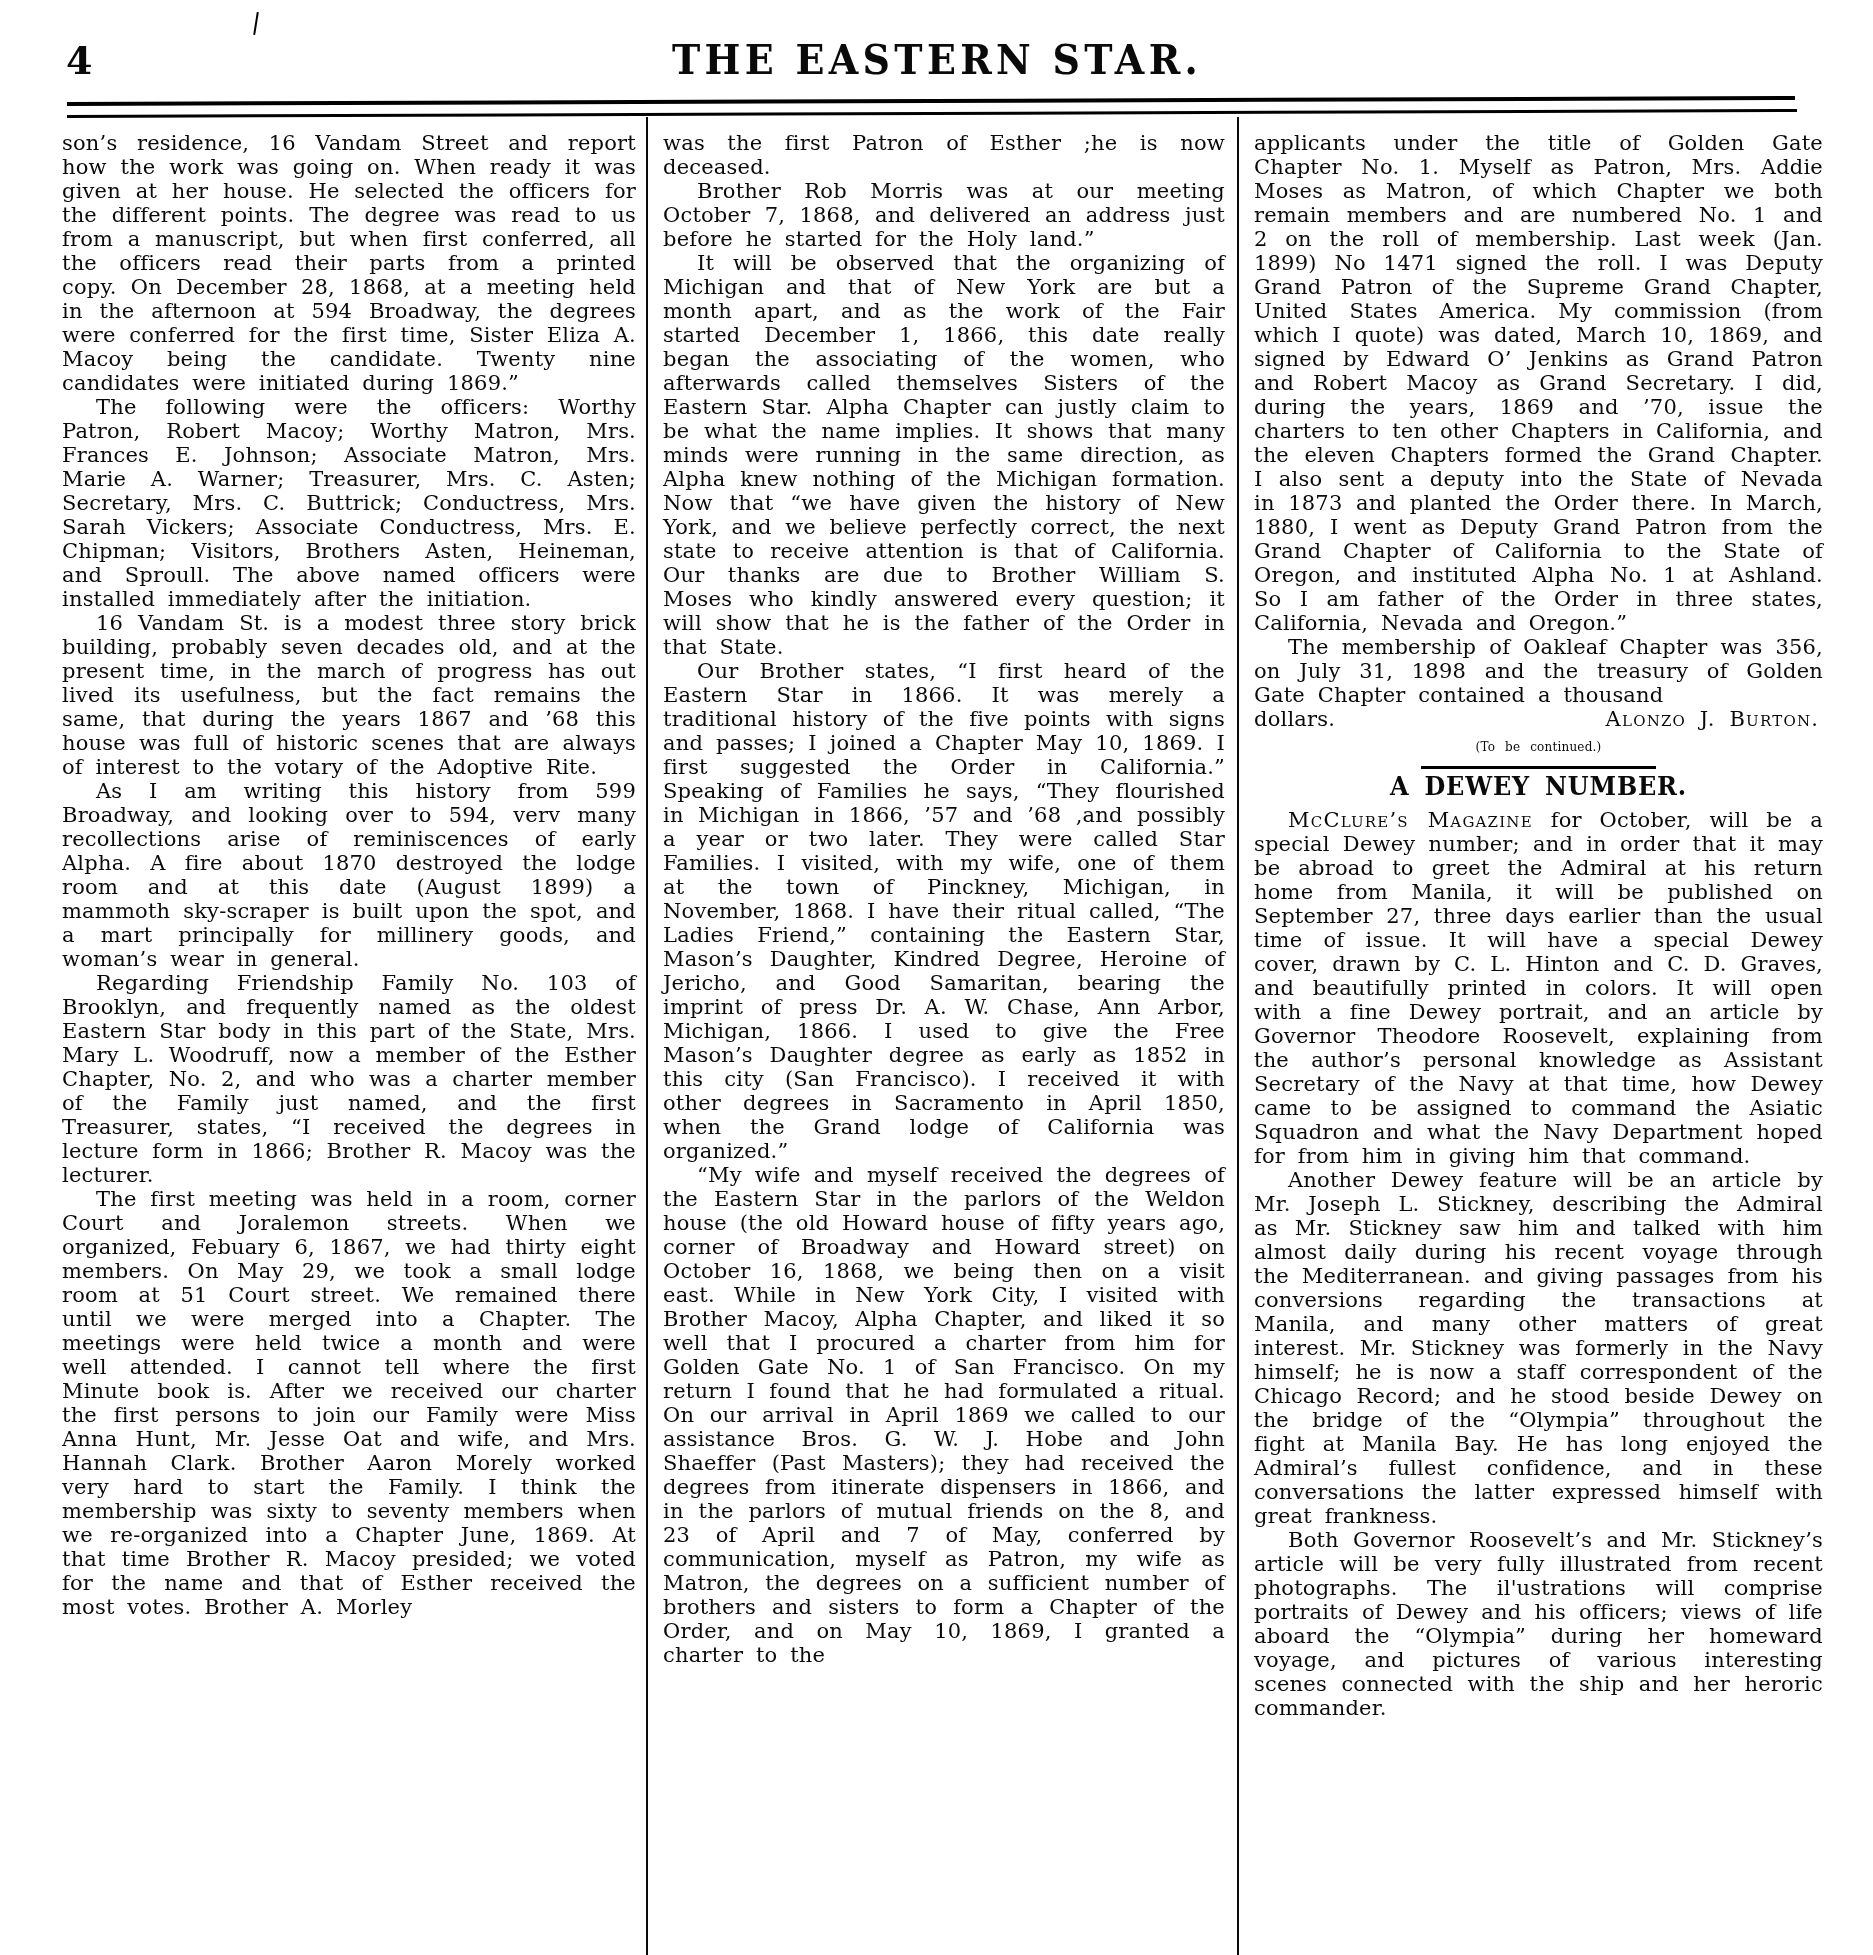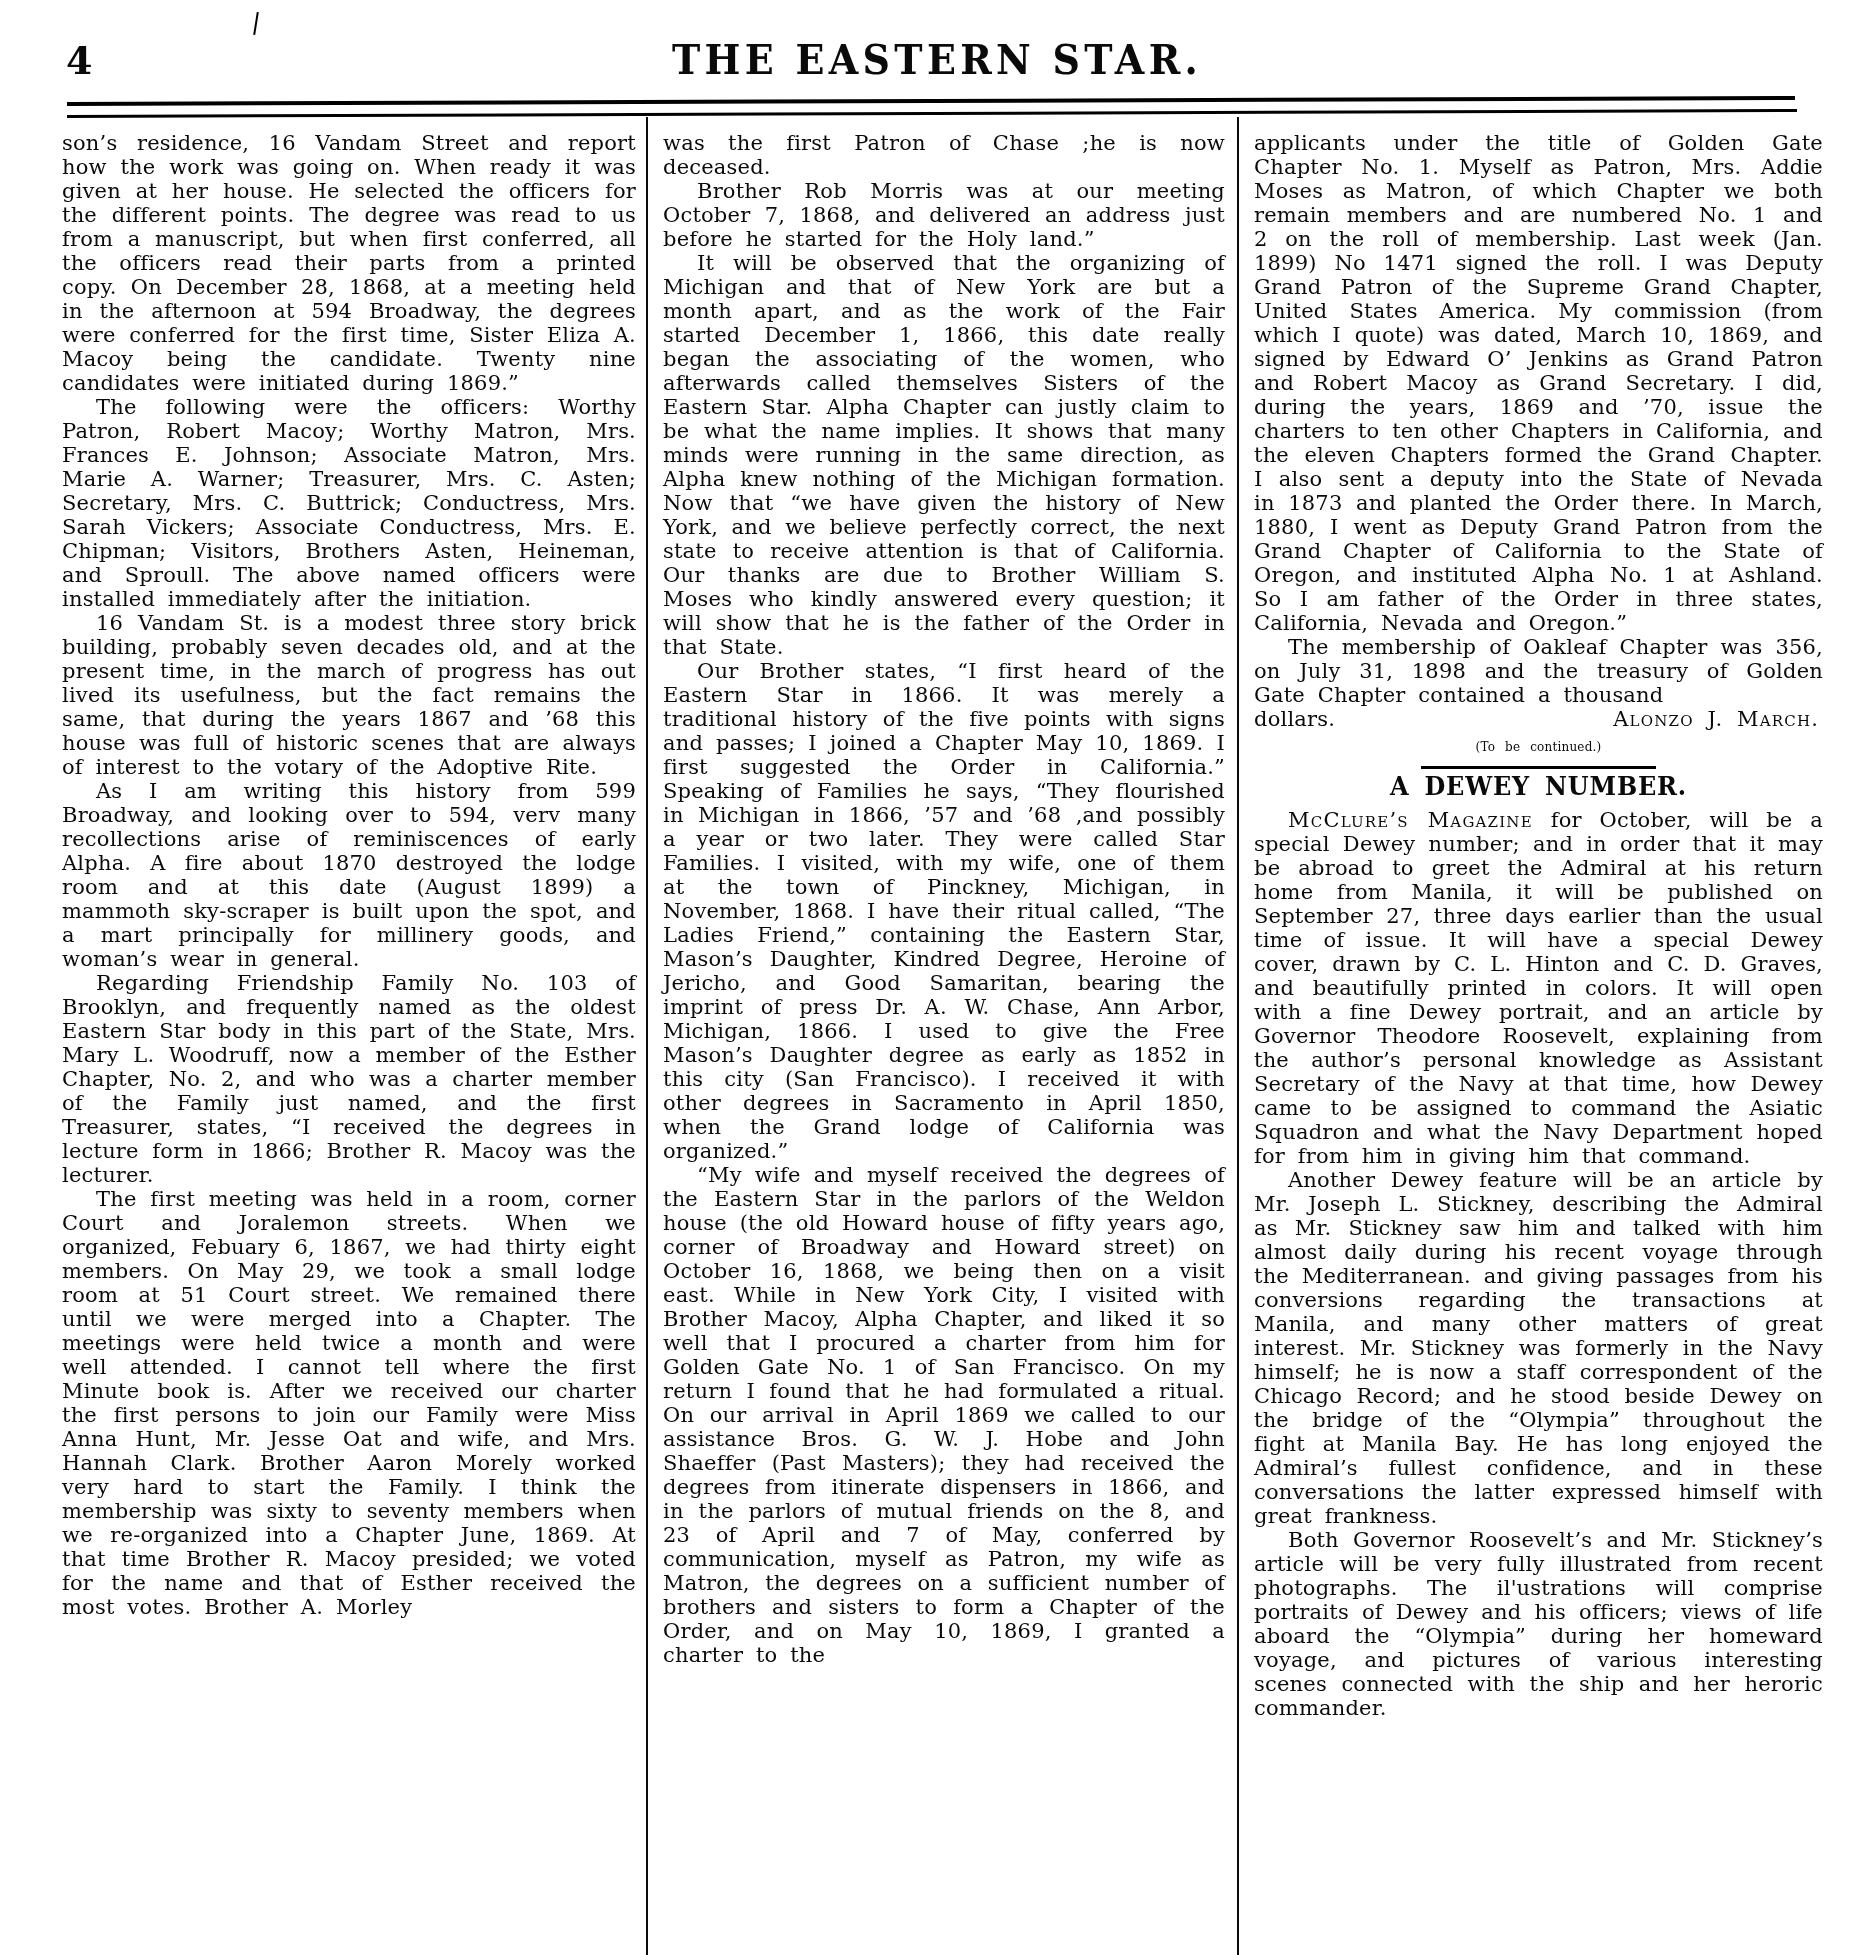--- a/index.html
+++ b/index.html
@@ -74,33 +74,33 @@
   <section class="col" id="col1">
     <p class="noindent">son’s residence, 16 Vandam Street and report how the work was going on.  When ready it was given at her house.  He selected the officers for the different points.  The degree was read to us from a manuscript, but when first conferred, all the officers read their parts from a printed copy.  On December 28, 1868, at a meeting held in the afternoon at 594 Broadway, the degrees were conferred for the first time, Sister Eliza A. Macoy being the candidate.  Twenty nine candidates were initiated during 1869.”</p>
     <p>The following were the officers: Worthy Patron, Robert Macoy; Worthy Matron, Mrs. Frances E. Johnson; Associate Matron, Mrs. Marie A. Warner; Treasurer, Mrs. C. Asten; Secretary, Mrs. C. Buttrick; Conductress, Mrs. Sarah Vickers; Associate Conductress, Mrs. E. Chipman; Visitors, Brothers Asten, Heineman, and Sproull.  The above named officers were installed immediately after the initiation.</p>
     <p>16 Vandam St. is a modest three story brick building, probably seven decades old, and at the present time, in the march of progress has out lived its usefulness, but the fact remains the same, that during the years 1867 and ’68 this house was full of historic scenes that are always of interest to the votary of the Adoptive Rite.</p>
     <p>As I am writing this history from 599 Broadway, and looking over to 594, verv many recollections arise of reminiscences of early Alpha.  A fire about 1870 destroyed the lodge room and at this date (August 1899) a mammoth sky-scraper is built upon the spot, and a mart principally for millinery goods, and woman’s wear in general.</p>
     <p>Regarding Friendship Family No. 103 of Brooklyn, and frequently named as the oldest Eastern Star body in this part of the State, Mrs. Mary L. Woodruff, now a member of the Esther Chapter, No. 2, and who was a charter member of the Family just named, and the first Treasurer, states, “I received the degrees in lecture form in 1866; Brother R. Macoy was the lecturer.</p>
     <p>The first meeting was held in a room, corner Court and Joralemon streets.  When we organized, Febuary 6, 1867, we had thirty eight members.  On May 29, we took a small lodge room at 51 Court street.  We remained there until we were merged into a Chapter.  The meetings were held twice a month and were well attended.  I cannot tell where the first Minute book is.  After we received our charter the first persons to join our Family were Miss Anna Hunt, Mr. Jesse Oat and wife, and Mrs. Hannah Clark.  Brother Aaron Morely worked very hard to start the Family.  I think the membership was sixty to seventy members when we re-organized into a Chapter June, 1869.  At that time Brother R. Macoy presided; we voted for the name and that of Esther received the most votes.  Brother A. Morley</p>
   </section>
 
   <section class="col" id="col2">
-    <p class="noindent">was the first Patron of Chase ;he is now deceased.</p>
+    <p class="noindent">was the first Patron of Esther ;he is now deceased.</p>
     <p>Brother Rob Morris was at our meeting October 7, 1868, and delivered an address just before he started for the Holy land.”</p>
     <p>It will be observed that the organizing of Michigan and that of New York are but a month apart, and as the work of the Fair started December 1, 1866, this date really began the associating of the women, who afterwards called themselves Sisters of the Eastern Star.  Alpha Chapter can justly claim to be what the name implies.  It shows that many minds were running in the same direction, as Alpha knew nothing of the Michigan formation.  Now that “we have given the history of New York, and we believe perfectly correct, the next state to receive attention is that of California.  Our thanks are due to Brother William S. Moses who kindly answered every question; it will show that he is the father of the Order in that State.</p>
     <p>Our Brother states, “I first heard of the Eastern Star in 1866.  It was merely a traditional history of the five points with signs and passes;  I joined a Chapter May 10, 1869.  I first suggested the Order in California.”  Speaking of Families he says, “They flourished in Michigan in 1866, ’57 and ’68 ,and possibly a year or two later.  They were called Star Families.  I visited, with my wife, one of them at the town of Pinckney, Michigan, in November, 1868.  I have their ritual called, “The Ladies Friend,” containing the Eastern Star, Mason’s Daughter, Kindred Degree, Heroine of Jericho, and Good Samaritan, bearing the imprint of press Dr. A. W. Chase, Ann Arbor, Michigan, 1866.  I used to give the Free Mason’s Daughter degree as early as 1852 in this city (San Francisco).  I received it with other degrees in Sacramento in April 1850, when the Grand lodge of California was organized.”</p>
     <p>“My wife and myself received the degrees of the Eastern Star in the parlors of the Weldon house (the old Howard house of fifty years ago, corner of Broadway and Howard street) on October 16, 1868, we being then on a visit east.  While in New York City, I visited with Brother Macoy, Alpha Chapter, and liked it so well that I procured a charter from him for Golden Gate No. 1 of San Francisco.  On my return I found that he had formulated  a ritual.  On our arrival in April 1869 we called to our assistance Bros. G. W. J. Hobe and John Shaeffer (Past Masters); they had received the degrees from itinerate dispensers in 1866, and in the parlors of mutual friends on the 8, and 23 of April and 7 of May, conferred by communication, myself as Patron, my wife as Matron, the degrees on a sufficient number of brothers and sisters to form a Chapter of the Order, and on May 10, 1869, I granted a  charter to the</p>
   </section>
 
   <section class="col" id="col3">
     <p class="noindent">applicants under the title of Golden Gate Chapter No. 1.  Myself as Patron, Mrs. Addie Moses as Matron, of which Chapter we both remain members and are numbered No. 1 and 2 on the roll of membership.  Last week (Jan. 1899) No 1471 signed the roll. I was Deputy Grand Patron of the Supreme Grand Chapter, United States America.  My commission (from which I quote) was dated, March 10, 1869, and signed by Edward O’ Jenkins as Grand Patron and Robert Macoy as Grand Secretary.  I did, during the years, 1869 and ’70, issue the charters to ten other Chapters in California, and the eleven Chapters formed the Grand Chapter.  I also sent a deputy into the State of Nevada in 1873 and planted the Order there.  In March, 1880, I went as Deputy Grand Patron from the Grand Chapter of California to the State of Oregon, and instituted Alpha No. 1 at Ashland.  So I am father of the Order in three states, California, Nevada and Oregon.”</p>
     <p>The membership of Oakleaf Chapter was 356, on July 31, 1898 and the treasury of Golden Gate Chapter contained a thousand</p>
     <div class="sig-row">
       <span>dollars.</span>
-      <span class="sc">Alonzo J. March.</span>
+      <span class="sc">Alonzo J. Burton.</span>
     </div>
     <p class="centered">(To be continued.)</p>
     <div class="sec-rule"></div>
     <h2 class="heading">A DEWEY NUMBER.</h2>
     <p><span class="sc">McClure’s Magazine</span> <span>for October, will be a special Dewey number; and in order that  it may be abroad to greet the Admiral at his return home from Manila, it will be published on September 27, three days earlier than the usual time of issue.  It will have a special Dewey cover, drawn by C. L. Hinton and C. D. Graves, and beautifully printed in colors.  It will open with a fine Dewey portrait, and an article by Governor Theodore Roosevelt, explaining from the author’s personal knowledge as Assistant Secretary of the Navy at that time, how Dewey came to be assigned to command the Asiatic Squadron and what the Navy Department hoped for from him in giving him that command.</span></p>
     <p>Another Dewey feature will be an article by Mr. Joseph L. Stickney, describing the Admiral as Mr. Stickney saw him and talked with him almost daily during his recent voyage through the Mediterranean. and giving passages from his conversions regarding the transactions at Manila, and many other matters of great interest.  Mr. Stickney was formerly in the Navy himself; he is now a staff correspondent of the Chicago Record; and he stood beside Dewey on the bridge of the “Olympia” throughout the fight at Manila Bay.  He has long enjoyed the Admiral’s fullest confidence, and in these conversations the latter  expressed himself with great frankness.</p>
     <p>Both Governor Roosevelt’s and Mr. Stickney’s article will be very fully illustrated from recent photographs.  The il'ustrations will comprise portraits of Dewey and his officers; views of life aboard the “Olympia” during her homeward voyage, and pictures of various interesting scenes connected with the ship and her heroric commander.</p>
   </section>
 
 </div>

